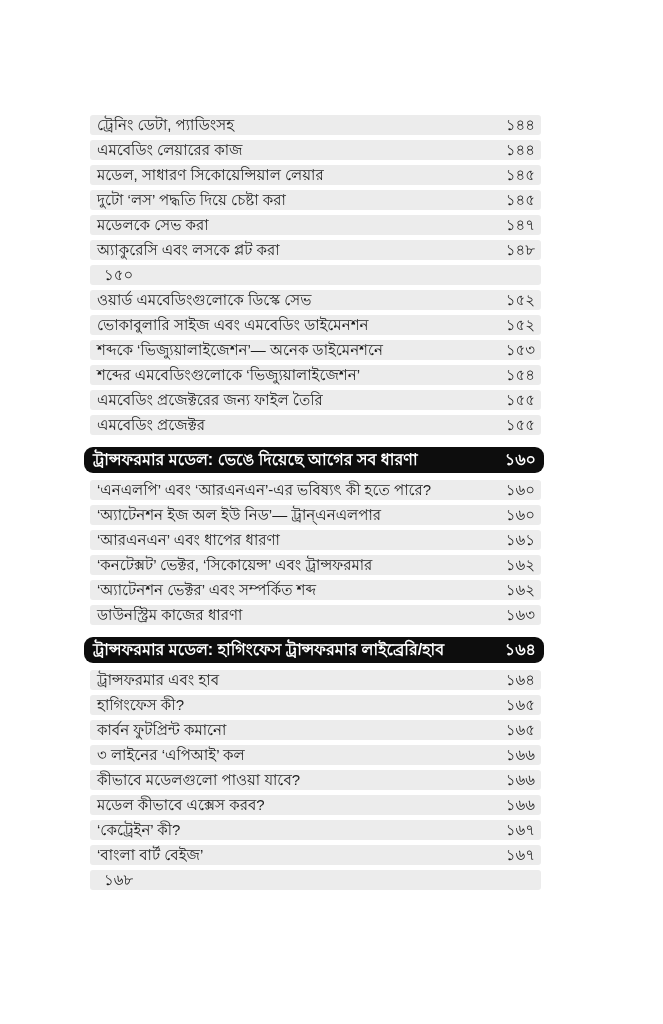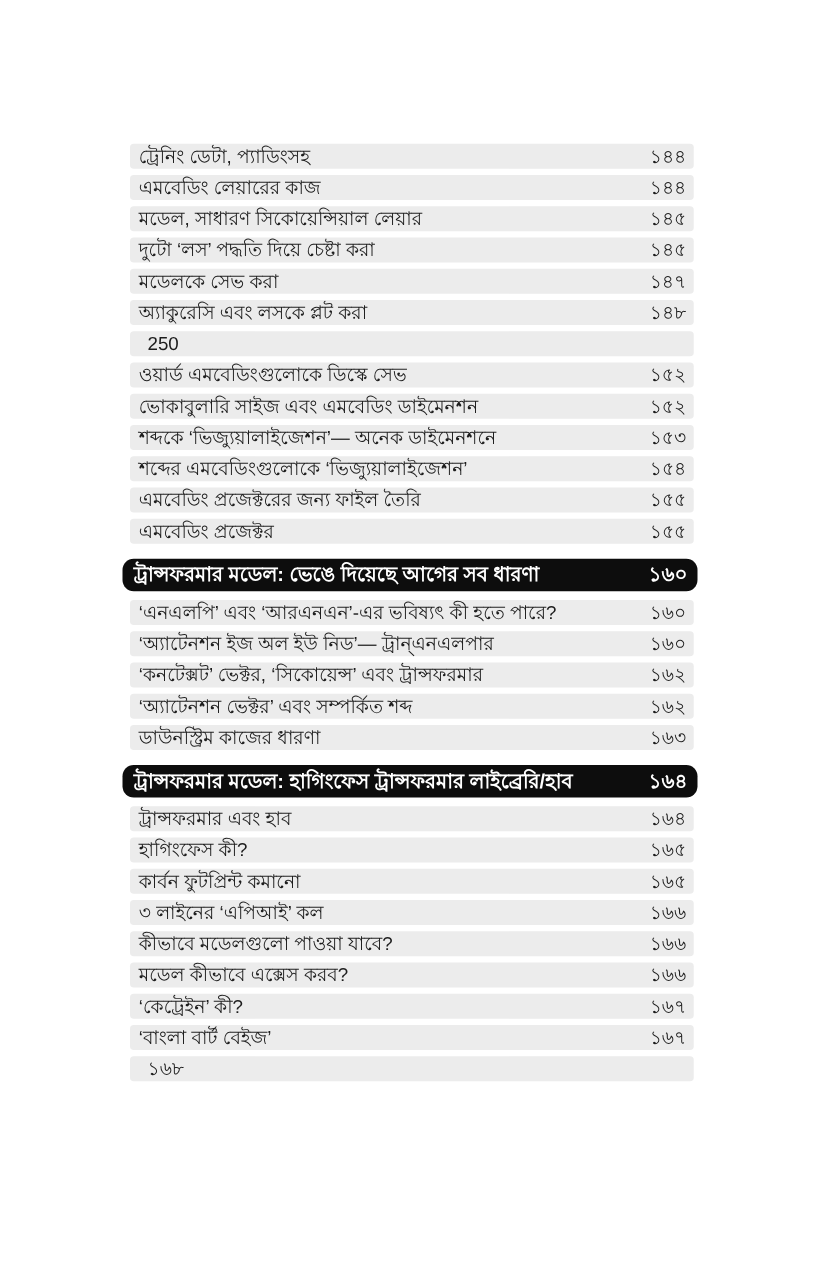--- a/index.html
+++ b/index.html
@@ -9,21 +9,21 @@
   }
   body {
     width: 663px;
     height: 1024px;
     position: relative;
     font-family: "Liberation Sans", "DejaVu Sans", sans-serif;
     overflow: hidden;
   }
   .toc {
     position: absolute;
-    left: 98px;
+    left: 84px;
     top: 115px;
     width: 460px;
     text-align: center;
   }
   .toc-row {
     box-sizing: border-box;
     margin-left: 6px;
     width: 451px;
     height: 20px;
     margin-bottom: 5px;
@@ -95,21 +95,21 @@
     <span class="entry-title">মডেলকে সেভ করা</span>
     <span class="entry-page">১৪৭</span>
   </div>
 
   <div class="toc-row">
     <span class="entry-title">অ্যাকুরেসি এবং লসকে প্লট করা</span>
     <span class="entry-page">১৪৮</span>
   </div>
 
   <div class="toc-row">
-    <span class="entry-page">250</span>
+    <span class="entry-page">১৫০</span>
   </div>
 
   <div class="toc-row">
     <span class="entry-title">ওয়ার্ড এমবেডিংগুলোকে ডিস্কে সেভ</span>
     <span class="entry-page">১৫২</span>
   </div>
 
   <div class="toc-row">
     <span class="entry-title">ভোকাবুলারি সাইজ এবং এমবেডিং ডাইমেনশন</span>
     <span class="entry-page">১৫২</span>
@@ -143,20 +143,24 @@
   <div class="toc-row">
     <span class="entry-title">‘এনএলপি’ এবং ‘আরএনএন’-এর ভবিষ্যৎ কী হতে পারে?</span>
     <span class="entry-page">১৬০</span>
   </div>
 
   <div class="toc-row">
     <span class="entry-title">‘অ্যাটেনশন ইজ অল ইউ নিড’— ট্রান্এনএলপার</span>
     <span class="entry-page">১৬০</span>
   </div>
 
+  <div class="toc-row">
+    <span class="entry-title">‘আরএনএন’ এবং ধাপের ধারণা</span>
+    <span class="entry-page">১৬১</span>
+  </div>
 
   <div class="toc-row">
     <span class="entry-title">‘কনটেক্সট’ ভেক্টর, ‘সিকোয়েন্স’ এবং ট্রান্সফরমার</span>
     <span class="entry-page">১৬২</span>
   </div>
 
   <div class="toc-row">
     <span class="entry-title">‘অ্যাটেনশন ভেক্টর’ এবং সম্পর্কিত শব্দ</span>
     <span class="entry-page">১৬২</span>
   </div>

